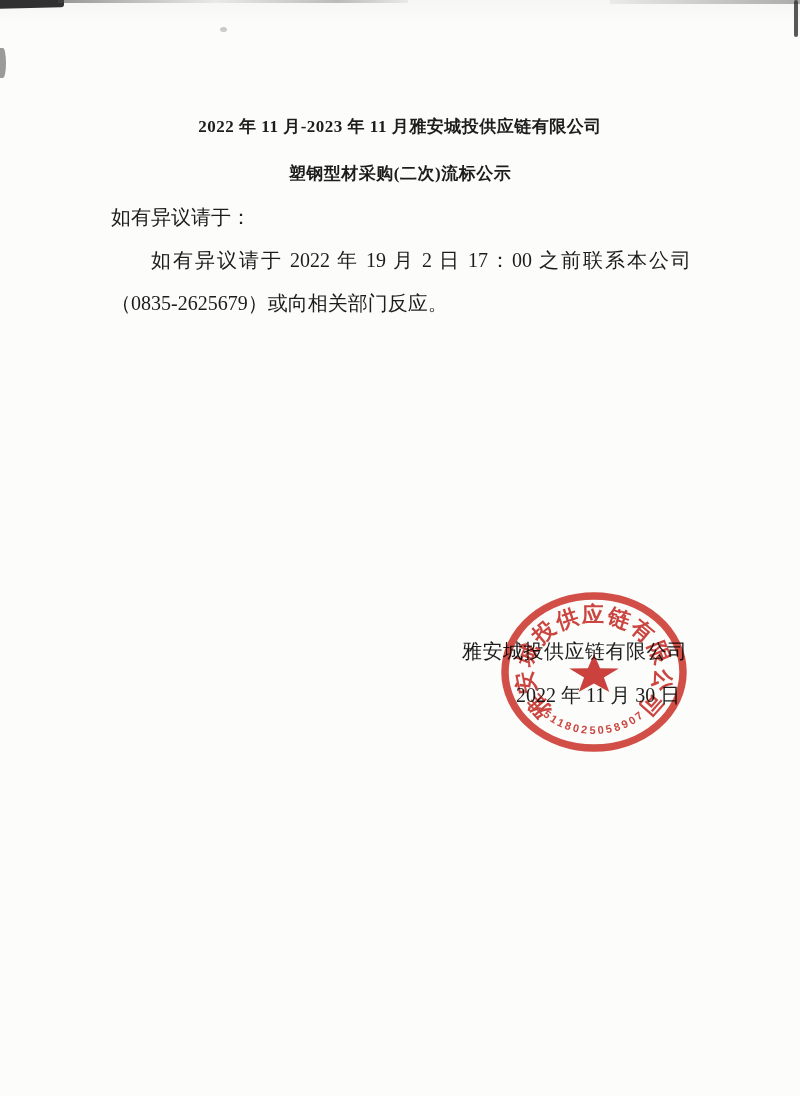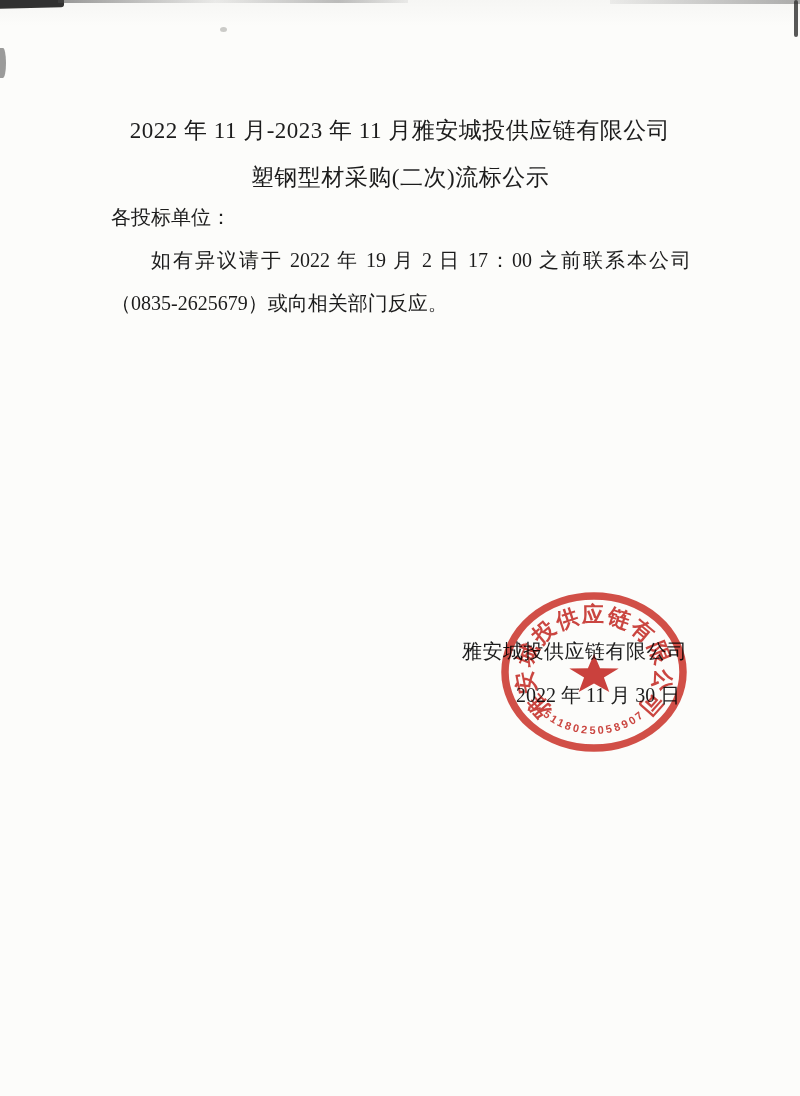--- a/index.html
+++ b/index.html
@@ -45,22 +45,22 @@
     right: 2px; top: 0; width: 4px; height: 37px;
     background: #2e2e2e; opacity: .8; transform: rotate(2deeg);
     border-radius: 2px;
   }
 
   
   .title {
     position: absolute;
     left: 100px; top: 92px; width: 600px;
     text-align: center;
-    font-weight: 400;
-    font-size: 23px;
+    font-weight: 700;
+    font-size: 17px;
     line-height: 47px;
     letter-spacing: .5px;
   }
   .title span { display: block; }
 
   
   .doc-body {
     position: absolute;
     left: 111px; top: 196px; width: 580px;
     font-size: 20px;
@@ -120,21 +120,21 @@
   <div class="art art-dot"></div>
   <div class="art art-topright-smudge"></div>
   <div class="art art-topright-line"></div>
 
   <h1 class="title">
     <span>2022 年 11 月-2023 年 11 月雅安城投供应链有限公司</span>
     <span>塑钢型材采购(二次)流标公示</span>
   </h1>
 
   <div class="doc-body">
-    <p>各投标单位：</p>
+    <p>如有异议请于：</p>
     <p class="indent">如有异议请于 2022 年 19 月 2 日 17：00 之前联系本公司（0835-2625679）或向相关部门反应。</p>
   </div>
 
   <div class="signature-company">雅安城投供应链有限公司</div>
   <div class="signature-date">2022 年 11 月 30 日</div>
 
   <svg class="seal" viewBox="0 0 192 168" aria-hidden="true">
     <defs>
       <path id="sealRingPath" d="M 52.2 119.4 A 62 50 0 1 1 139.8 119.4" fill="none"></path>
       <path id="sealCodePath" d="M 37 119.6 A 72 62 0 0 0 155 119.6" fill="none"></path>

